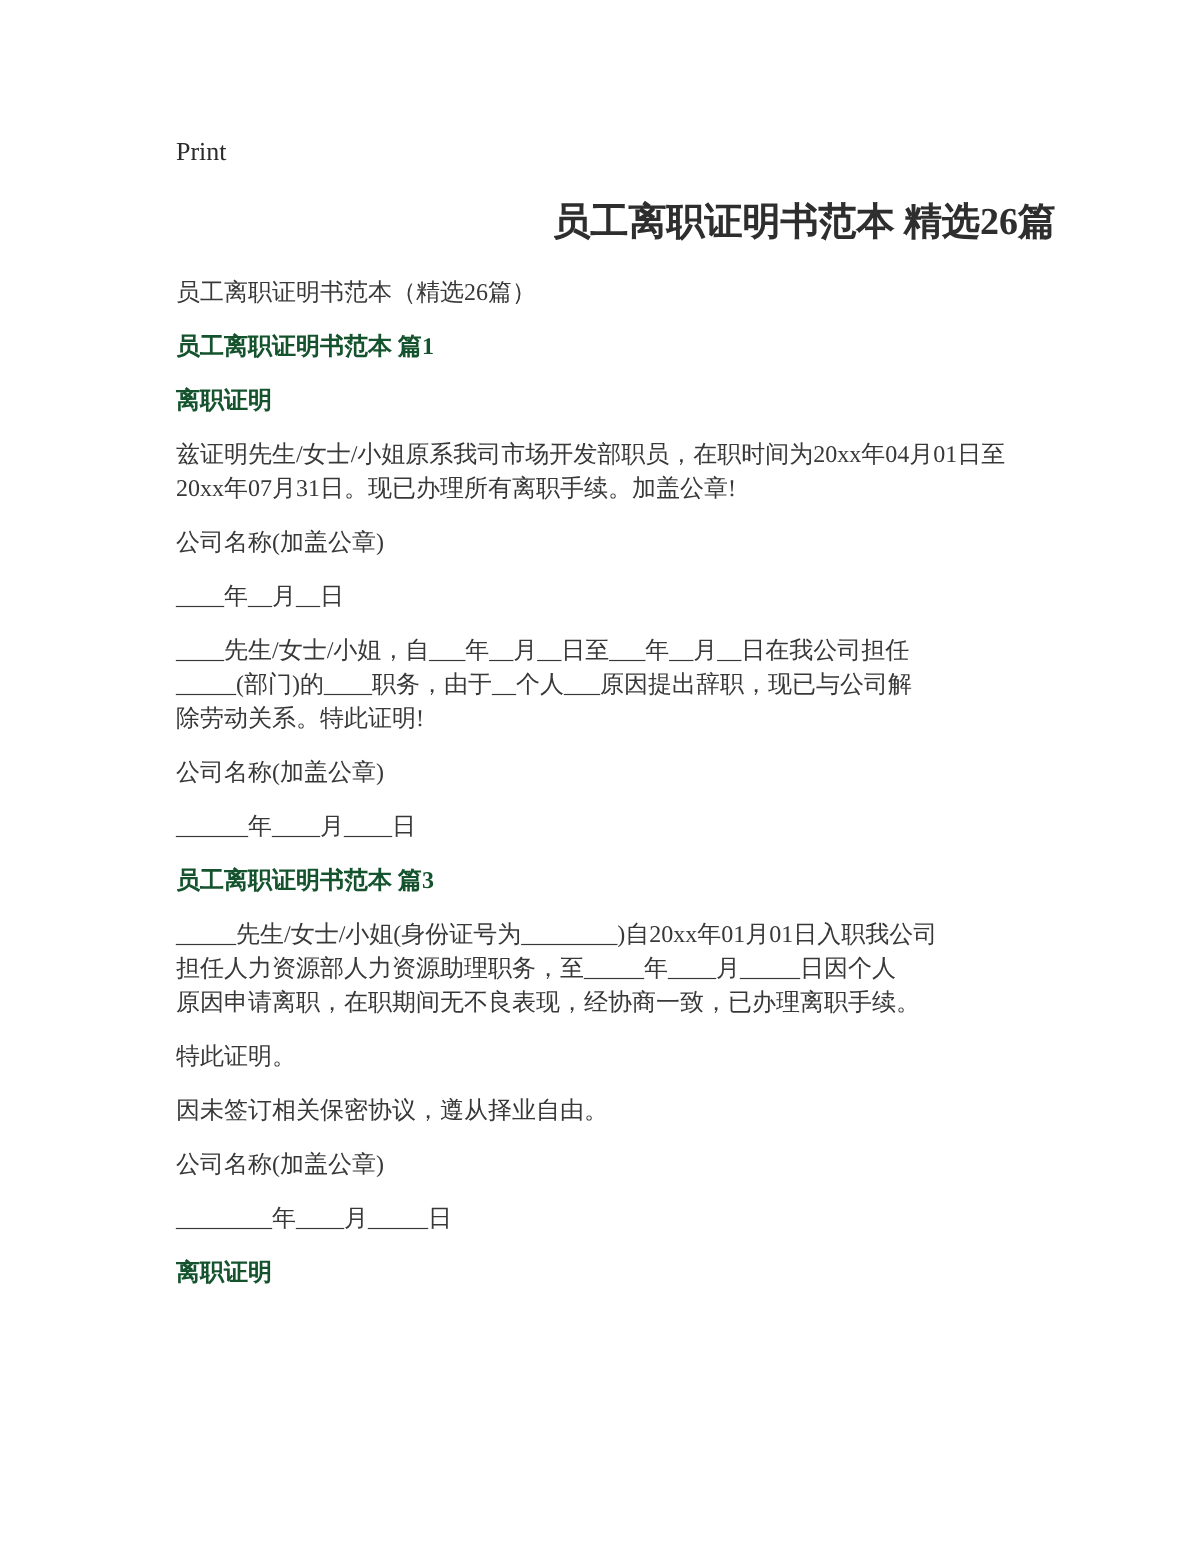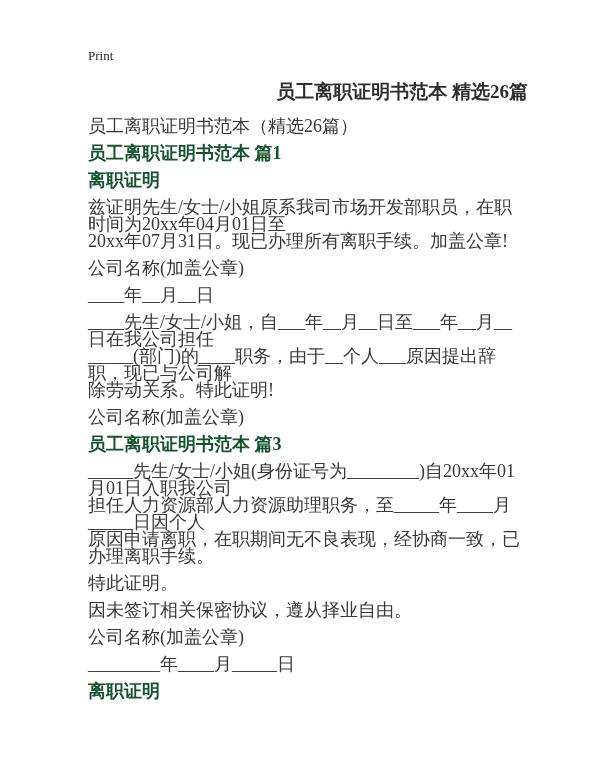--- a/index.html
+++ b/index.html
@@ -8,21 +8,21 @@
     background: #ffffff;
   }
   body {
     width: 600px;
     height: 776px;
     overflow: hidden;
     font-family: "Liberation Serif", "DejaVu Serif", serif;
     color: #333333;
   }
   .page {
-    padding: 48px 72px 0 88px;
+    padding: 68px 72px 0 88px;
     box-sizing: border-box;
     width: 600px;
     font-family: Liberation Serif, serif;
   }
   .print {
     font-size: 13px;
     line-height: 15px;
     color: #2b2b2b;
     margin: 0 0 17px 0;
     cursor: pointer;
@@ -32,21 +32,21 @@
   h1.title {
     font-size: 19px;
     line-height: 24px;
     font-weight: bold;
     text-align: right;
     color: #2e2e2e;
     margin: 0 0 14px -16px; 
     white-space: pre-wrap;
   }
   p, h2 {
-    font-size: 18px;
+    font-size: 12px;
     line-height: 17px;
     margin: 0 0 10px 0;
     white-space: pre-wrap;
     font-weight: normal;
   }
   h2.sec-heading, p.subheading {
     font-weight: bold;
     color: #14532d;
   }
   p.paragraph, p.meta-line {
@@ -68,20 +68,21 @@
   <p class="subheading">离职证明</p>
   <p class="paragraph">兹证明先生/女士/小姐原系我司市场开发部职员，在职时间为20xx年04月01日至
 20xx年07月31日。现已办理所有离职手续。加盖公章!</p>
   <p class="meta-line">公司名称(加盖公章)</p>
   <p class="meta-line">____年__月__日</p>
 
   <p class="paragraph">____先生/女士/小姐，自___年__月__日至___年__月__日在我公司担任
 _____(部门)的____职务，由于__个人___原因提出辞职，现已与公司解
 除劳动关系。特此证明!</p>
   <p class="meta-line">公司名称(加盖公章)</p>
+  <p class="meta-line">______年____月____日</p>
 
   <h2 class="sec-heading">员工离职证明书范本 篇3</h2>
   <p class="paragraph">_____先生/女士/小姐(身份证号为________)自20xx年01月01日入职我公司
 担任人力资源部人力资源助理职务，至_____年____月_____日因个人
 原因申请离职，在职期间无不良表现，经协商一致，已办理离职手续。</p>
   <p class="paragraph">特此证明。</p>
   <p class="paragraph">因未签订相关保密协议，遵从择业自由。</p>
   <p class="meta-line">公司名称(加盖公章)</p>
   <p class="meta-line">________年____月_____日</p>
 

